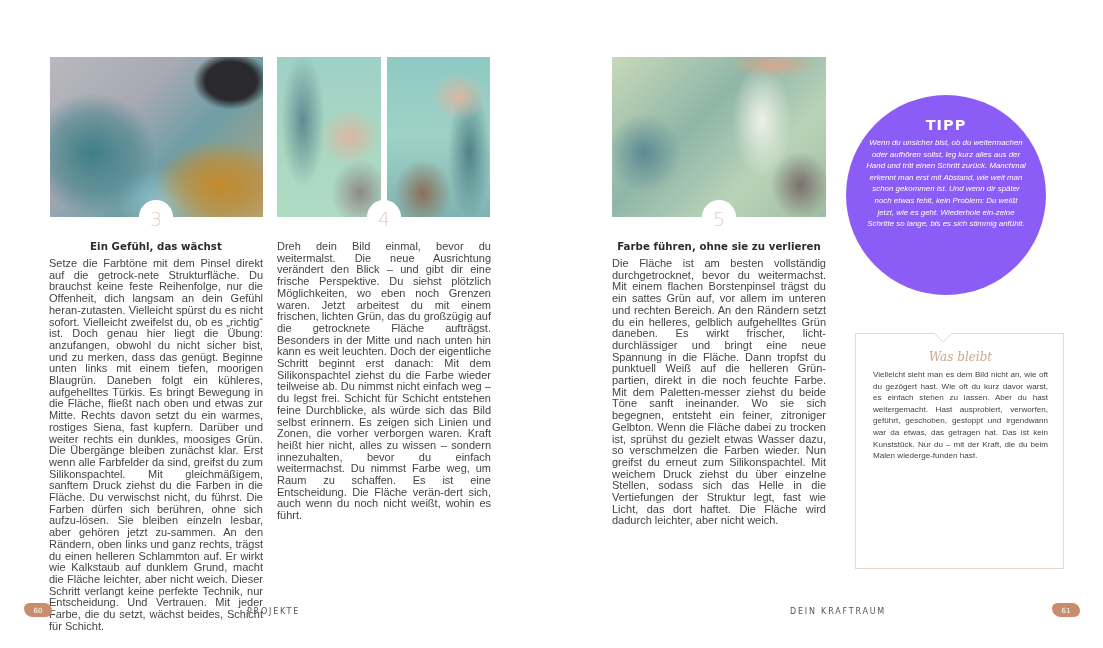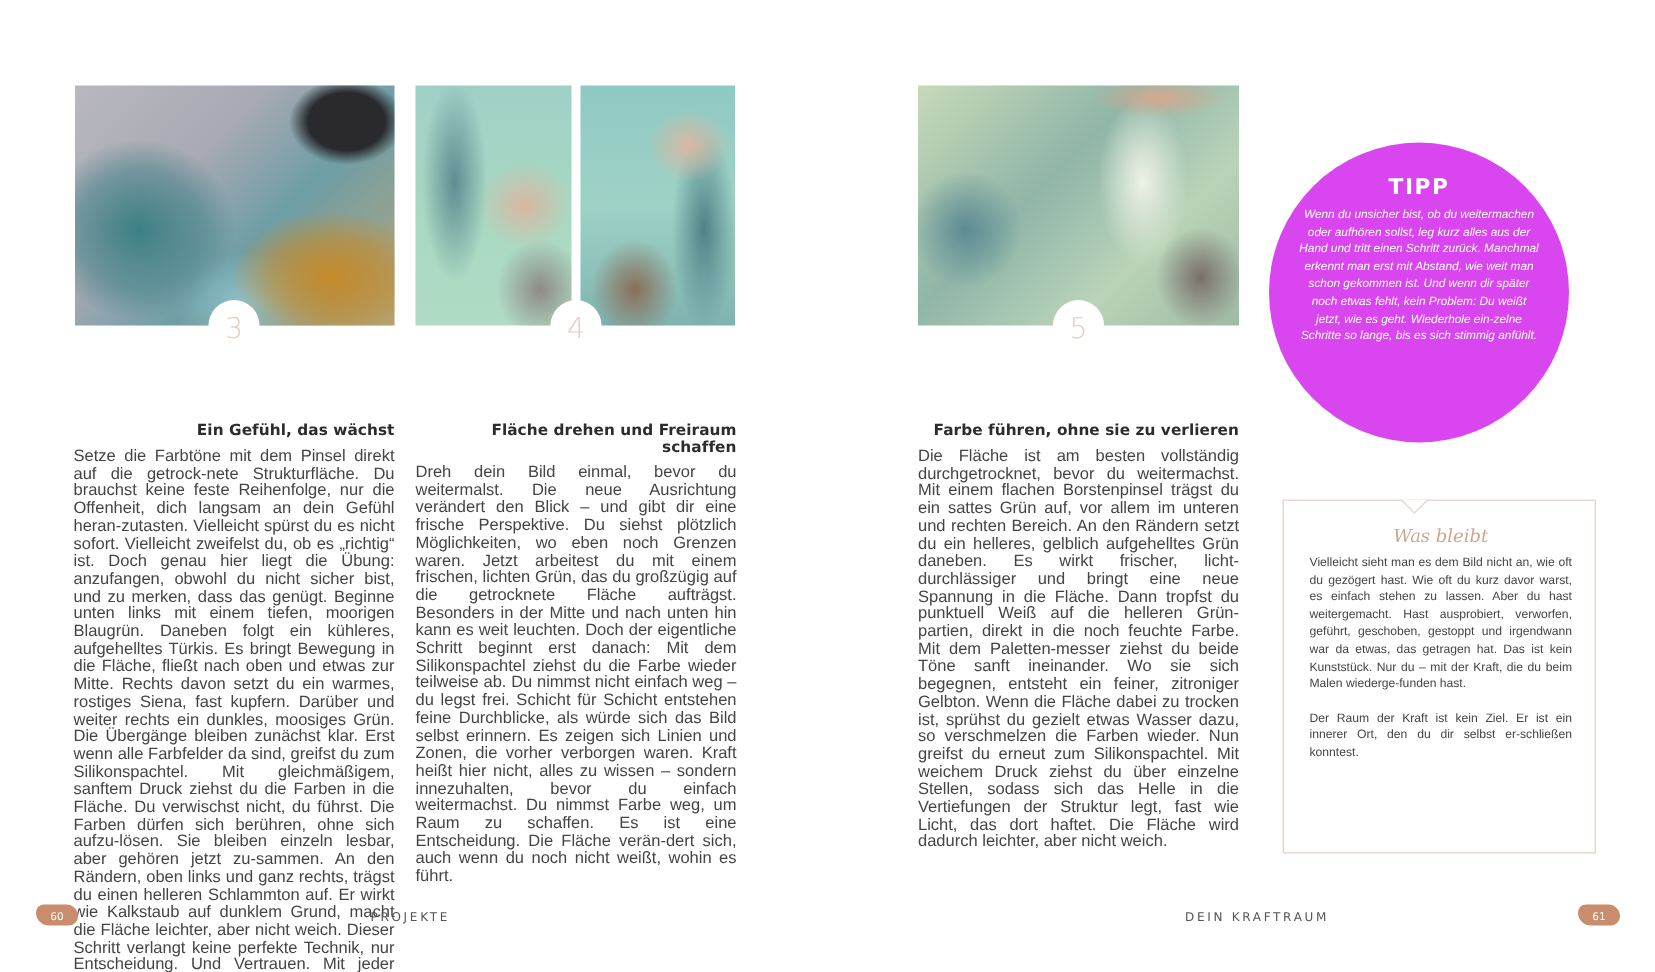--- a/index.html
+++ b/index.html
@@ -33,26 +33,26 @@
       radial-gradient(ellipse 25% 35% at 15% 60%, #5d8a93 0%, transparent 70%),
       radial-gradient(ellipse 20% 30% at 88% 80%, #7a6f6a 0%, transparent 70%),
       linear-gradient(135deg, #c8d9b9 0%, #8fb6a8 40%, #b9d3b8 70%, #9fbba4 100%); }
 
   .step-badge { position: absolute; width: 34px; height: 34px; border-radius: 50%;
     background: #ffffff; text-align: center; font-family: "DejaVu Sans", sans-serif;
     font-size: 19px; line-height: 38px; color: #e8ccc0; font-weight: 300; }
 
   .section { position: absolute; width: 214px; }
   .section h2 { font-family: "DejaVu Sans", sans-serif; font-size: 10.2px; font-weight: bold;
-    color: #2c2c2c; text-align: right; margin-bottom: 6px; letter-spacing: 0.05px; margin-top: 41px; }
+    color: #2c2c2c; text-align: center; margin-bottom: 6px; letter-spacing: 0.05px; }
   .section p { font-family: Liberation Sans, sans-serif; font-size: 11px; line-height: 11.7px;
     text-align: justify; color: #444; hyphens: manual; }
 
   .tipp { position: absolute; left: 846px; top: 95px; width: 200px; height: 200px;
-    border-radius: 50%; background: #d946ef; color: #ffffff; text-align: center;
+    border-radius: 50%; background: #8b5cf6; color: #ffffff; text-align: center;
     padding: 22px 20px 0 20px; }
   .tipp h3 { font-family: "DejaVu Sans", sans-serif; font-size: 14.5px; font-weight: bold;
     letter-spacing: 1px; margin-bottom: 4px; }
   .tipp p { font-family: "Liberation Sans", sans-serif; font-style: italic; font-size: 7.9px;
     line-height: 11.6px; }
 
   .remain { position: absolute; left: 855px; top: 333px; width: 209px; height: 236px;
     border: 1px solid #ead8cf; background: #ffffff; padding: 16px 15px 0 17px; }
   .remain .notch { position: absolute; top: -1px; left: 78px; width: 18px; height: 10px; }
   .remain h4 { font-family: "DejaVu Serif", serif; font-style: italic; font-weight: normal;
@@ -76,21 +76,20 @@
 <div class="photo p4a"></div>
 <div class="photo p4b"></div>
 <div class="step-badge" style="left:367px; top:200px;">4</div>
 
 <div class="section" style="left:49px; top:241px;">
   <h2>Ein Gefühl, das wächst</h2>
   <p>Setze die Farbtöne mit dem Pinsel direkt auf die getrock-nete Strukturfläche. Du brauchst keine feste Reihenfolge, nur die Offenheit, dich langsam an dein Gefühl heran-zutasten. Vielleicht spürst du es nicht sofort. Vielleicht zweifelst du, ob es „richtig“ ist. Doch genau hier liegt die Übung: anzufangen, obwohl du nicht sicher bist, und zu merken, dass das genügt. Beginne unten links mit einem tiefen, moorigen Blaugrün. Daneben folgt ein kühleres, aufgehelltes Türkis. Es bringt Bewegung in die Fläche, fließt nach oben und etwas zur Mitte. Rechts davon setzt du ein warmes, rostiges Siena, fast kupfern. Darüber und weiter rechts ein dunkles, moosiges Grün. Die Übergänge bleiben zunächst klar. Erst wenn alle Farbfelder da sind, greifst du zum Silikonspachtel. Mit gleichmäßigem, sanftem Druck ziehst du die Farben in die Fläche. Du verwischst nicht, du führst. Die Farben dürfen sich berühren, ohne sich aufzu-lösen. Sie bleiben einzeln lesbar, aber gehören jetzt zu-sammen. An den Rändern, oben links und ganz rechts, trägst du einen helleren Schlammton auf. Er wirkt wie Kalkstaub auf dunklem Grund, macht die Fläche leichter, aber nicht weich. Dieser Schritt verlangt keine perfekte Technik, nur Entscheidung. Und Vertrauen. Mit jeder Farbe, die du setzt, wächst beides, Schicht für Schicht.</p>
 </div>
 
 <div class="section" style="left:277px; top:241px;">
-  <h2>Fläche drehen und Freiraum schaffen</h2>
   <p>Dreh dein Bild einmal, bevor du weitermalst. Die neue Ausrichtung verändert den Blick – und gibt dir eine frische Perspektive. Du siehst plötzlich Möglichkeiten, wo eben noch Grenzen waren. Jetzt arbeitest du mit einem frischen, lichten Grün, das du großzügig auf die getrocknete Fläche aufträgst. Besonders in der Mitte und nach unten hin kann es weit leuchten. Doch der eigentliche Schritt beginnt erst danach: Mit dem Silikonspachtel ziehst du die Farbe wieder teilweise ab. Du nimmst nicht einfach weg – du legst frei. Schicht für Schicht entstehen feine Durchblicke, als würde sich das Bild selbst erinnern. Es zeigen sich Linien und Zonen, die vorher verborgen waren. Kraft heißt hier nicht, alles zu wissen – sondern innezuhalten, bevor du einfach weitermachst. Du nimmst Farbe weg, um Raum zu schaffen. Es ist eine Entscheidung. Die Fläche verän-dert sich, auch wenn du noch nicht weißt, wohin es führt.</p>
 </div>
 
 <div class="pagenum" style="left:24px;">60</div>
 <div class="running" style="left:247px;">PROJEKTE</div>
 
 <div class="photo p5"></div>
 <div class="step-badge" style="left:702px; top:200px;">5</div>
 
 <div class="section" style="left:612px; top:241px;">
@@ -102,17 +101,16 @@
   <h3>TIPP</h3>
   <p>Wenn du unsicher bist, ob du weitermachen oder aufhören sollst, leg kurz alles aus der Hand und tritt einen Schritt zurück. Manchmal erkennt man erst mit Abstand, wie weit man schon gekommen ist. Und wenn dir später noch etwas fehlt, kein Problem: Du weißt jetzt, wie es geht. Wiederhole ein-zelne Schritte so lange, bis es sich stimmig anfühlt.</p>
 </div>
 
 <div class="remain">
   <svg class="notch" viewBox="0 0 18 10">
     <polyline points="0,0 9,9 18,0" fill="#ffffff" stroke="#ead8cf" stroke-width="1"></polyline>
   </svg>
   <h4>Was bleibt</h4>
   <p>Vielleicht sieht man es dem Bild nicht an, wie oft du gezögert hast. Wie oft du kurz davor warst, es einfach stehen zu lassen. Aber du hast weitergemacht. Hast ausprobiert, verworfen, geführt, geschoben, gestoppt und irgendwann war da etwas, das getragen hat. Das ist kein Kunststück. Nur du – mit der Kraft, die du beim Malen wiederge-funden hast.</p>
-  <p>Der Raum der Kraft ist kein Ziel. Er ist ein innerer Ort, den du dir selbst er-schließen konntest.</p>
 </div>
 
 <div class="running" style="left:790px;text-align:center;">DEIN KRAFTRAUM</div>
 <div class="pagenum" style="left:1052px;">61</div>
 
 </body></html>

